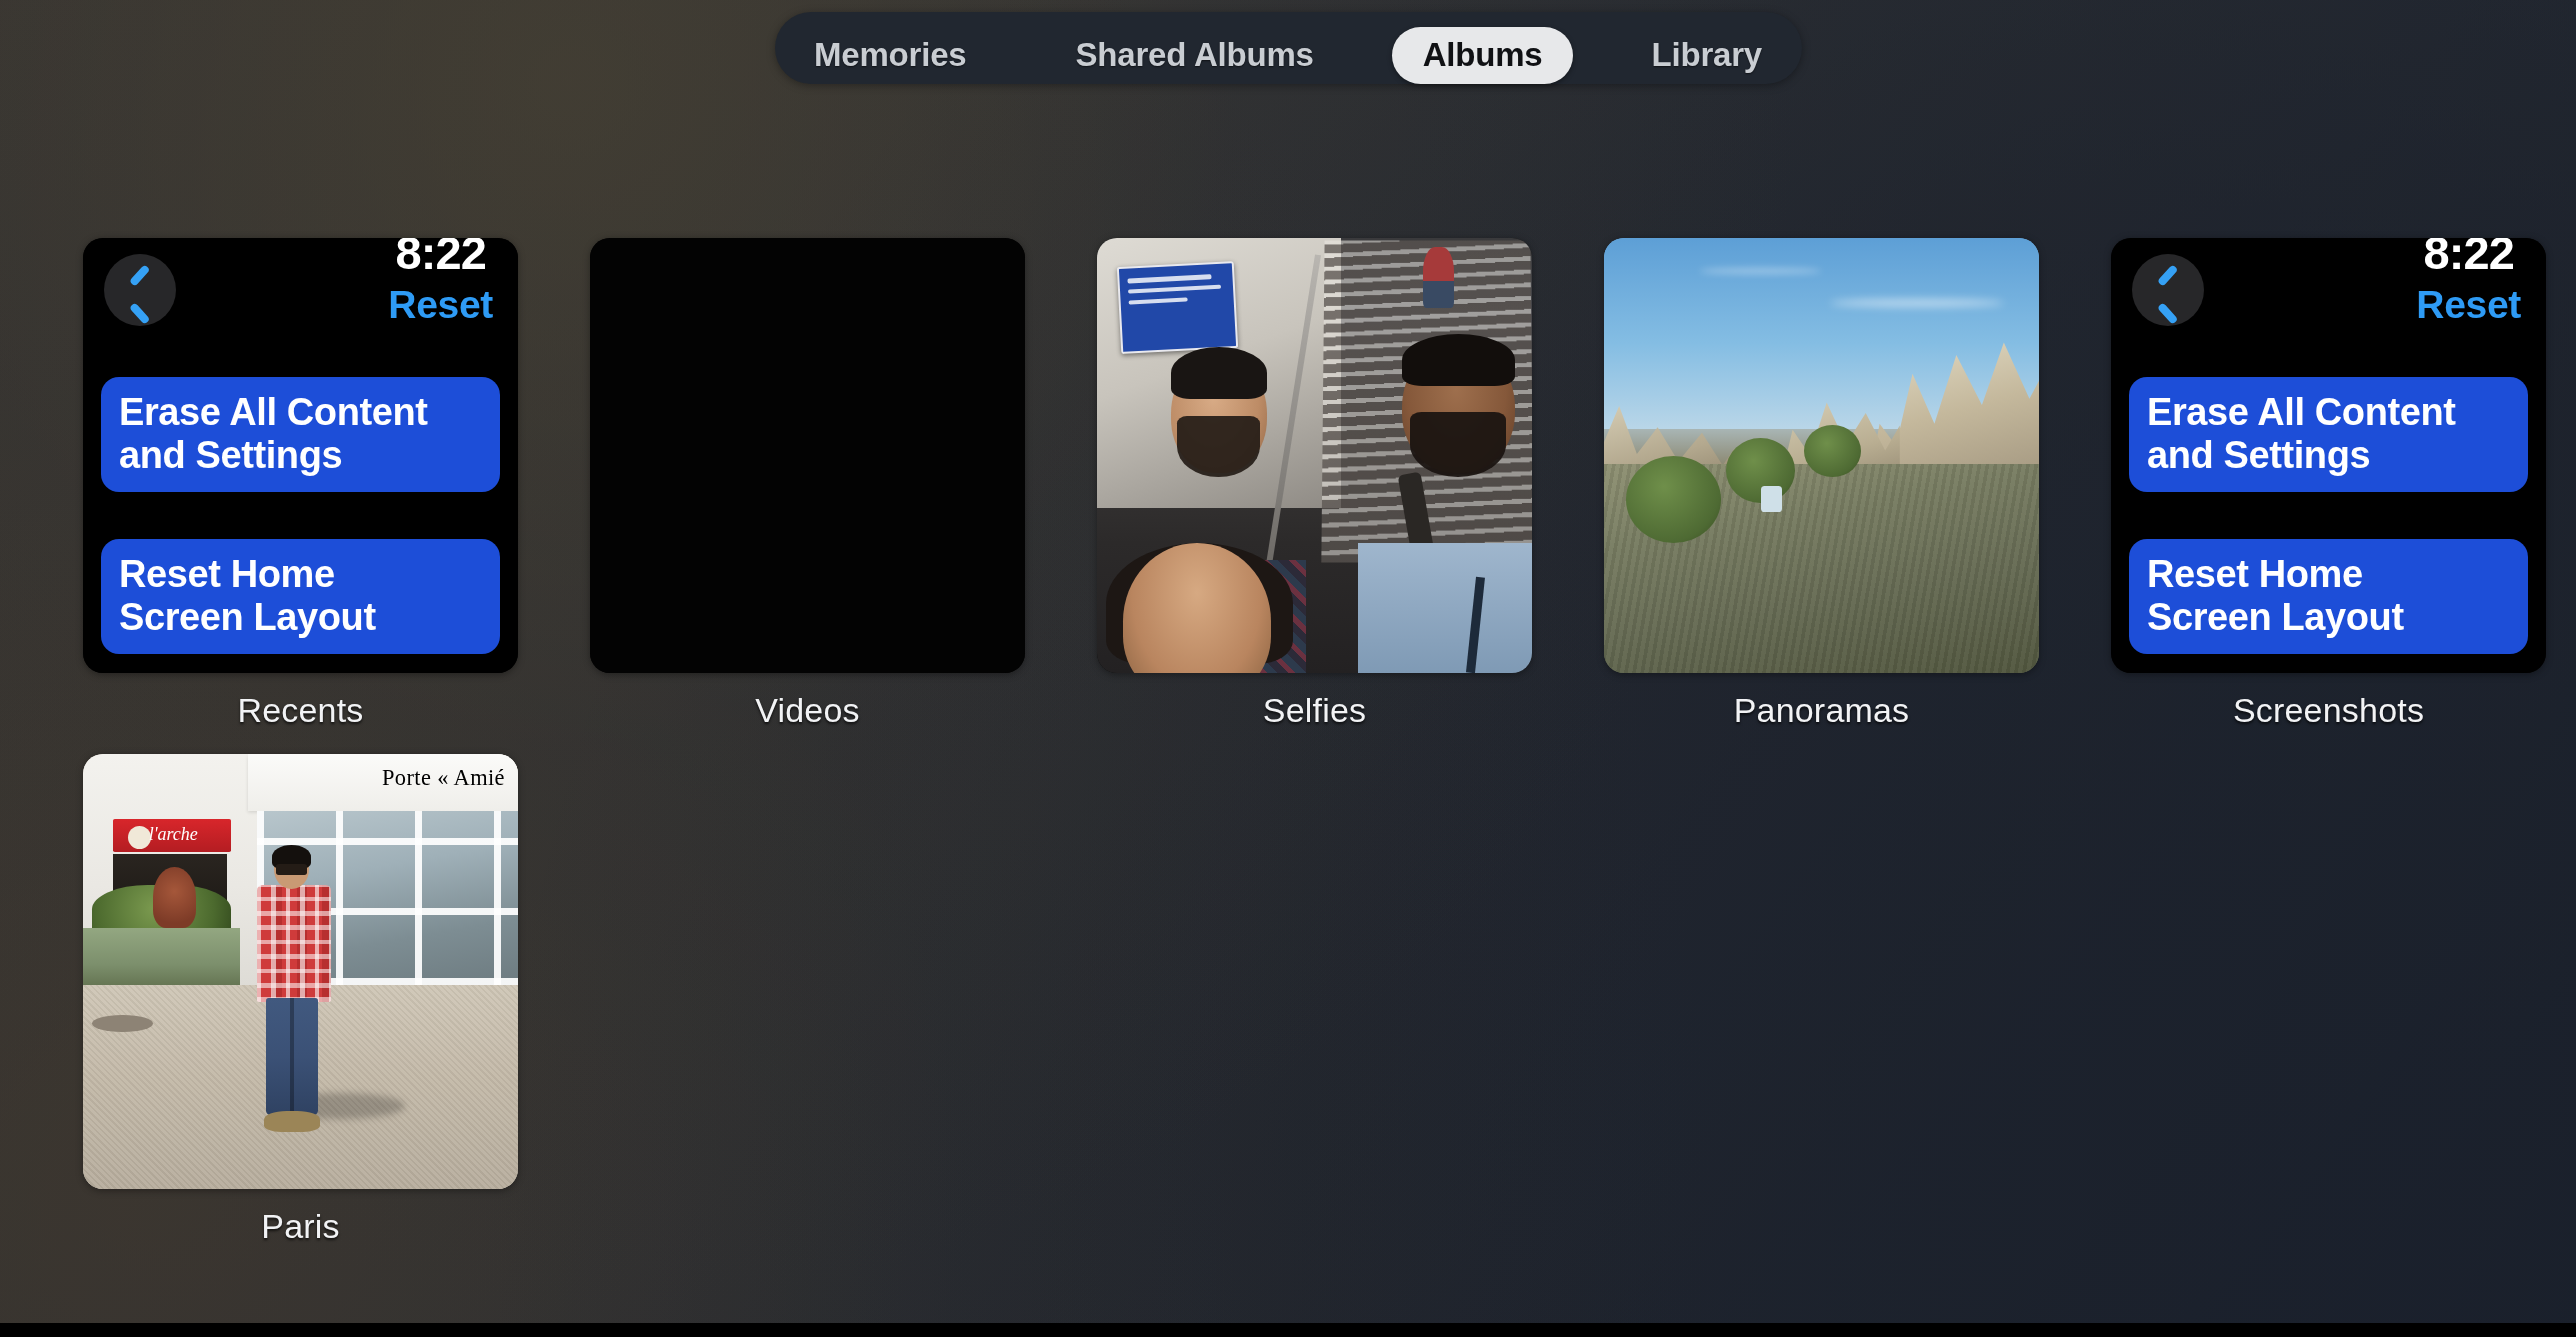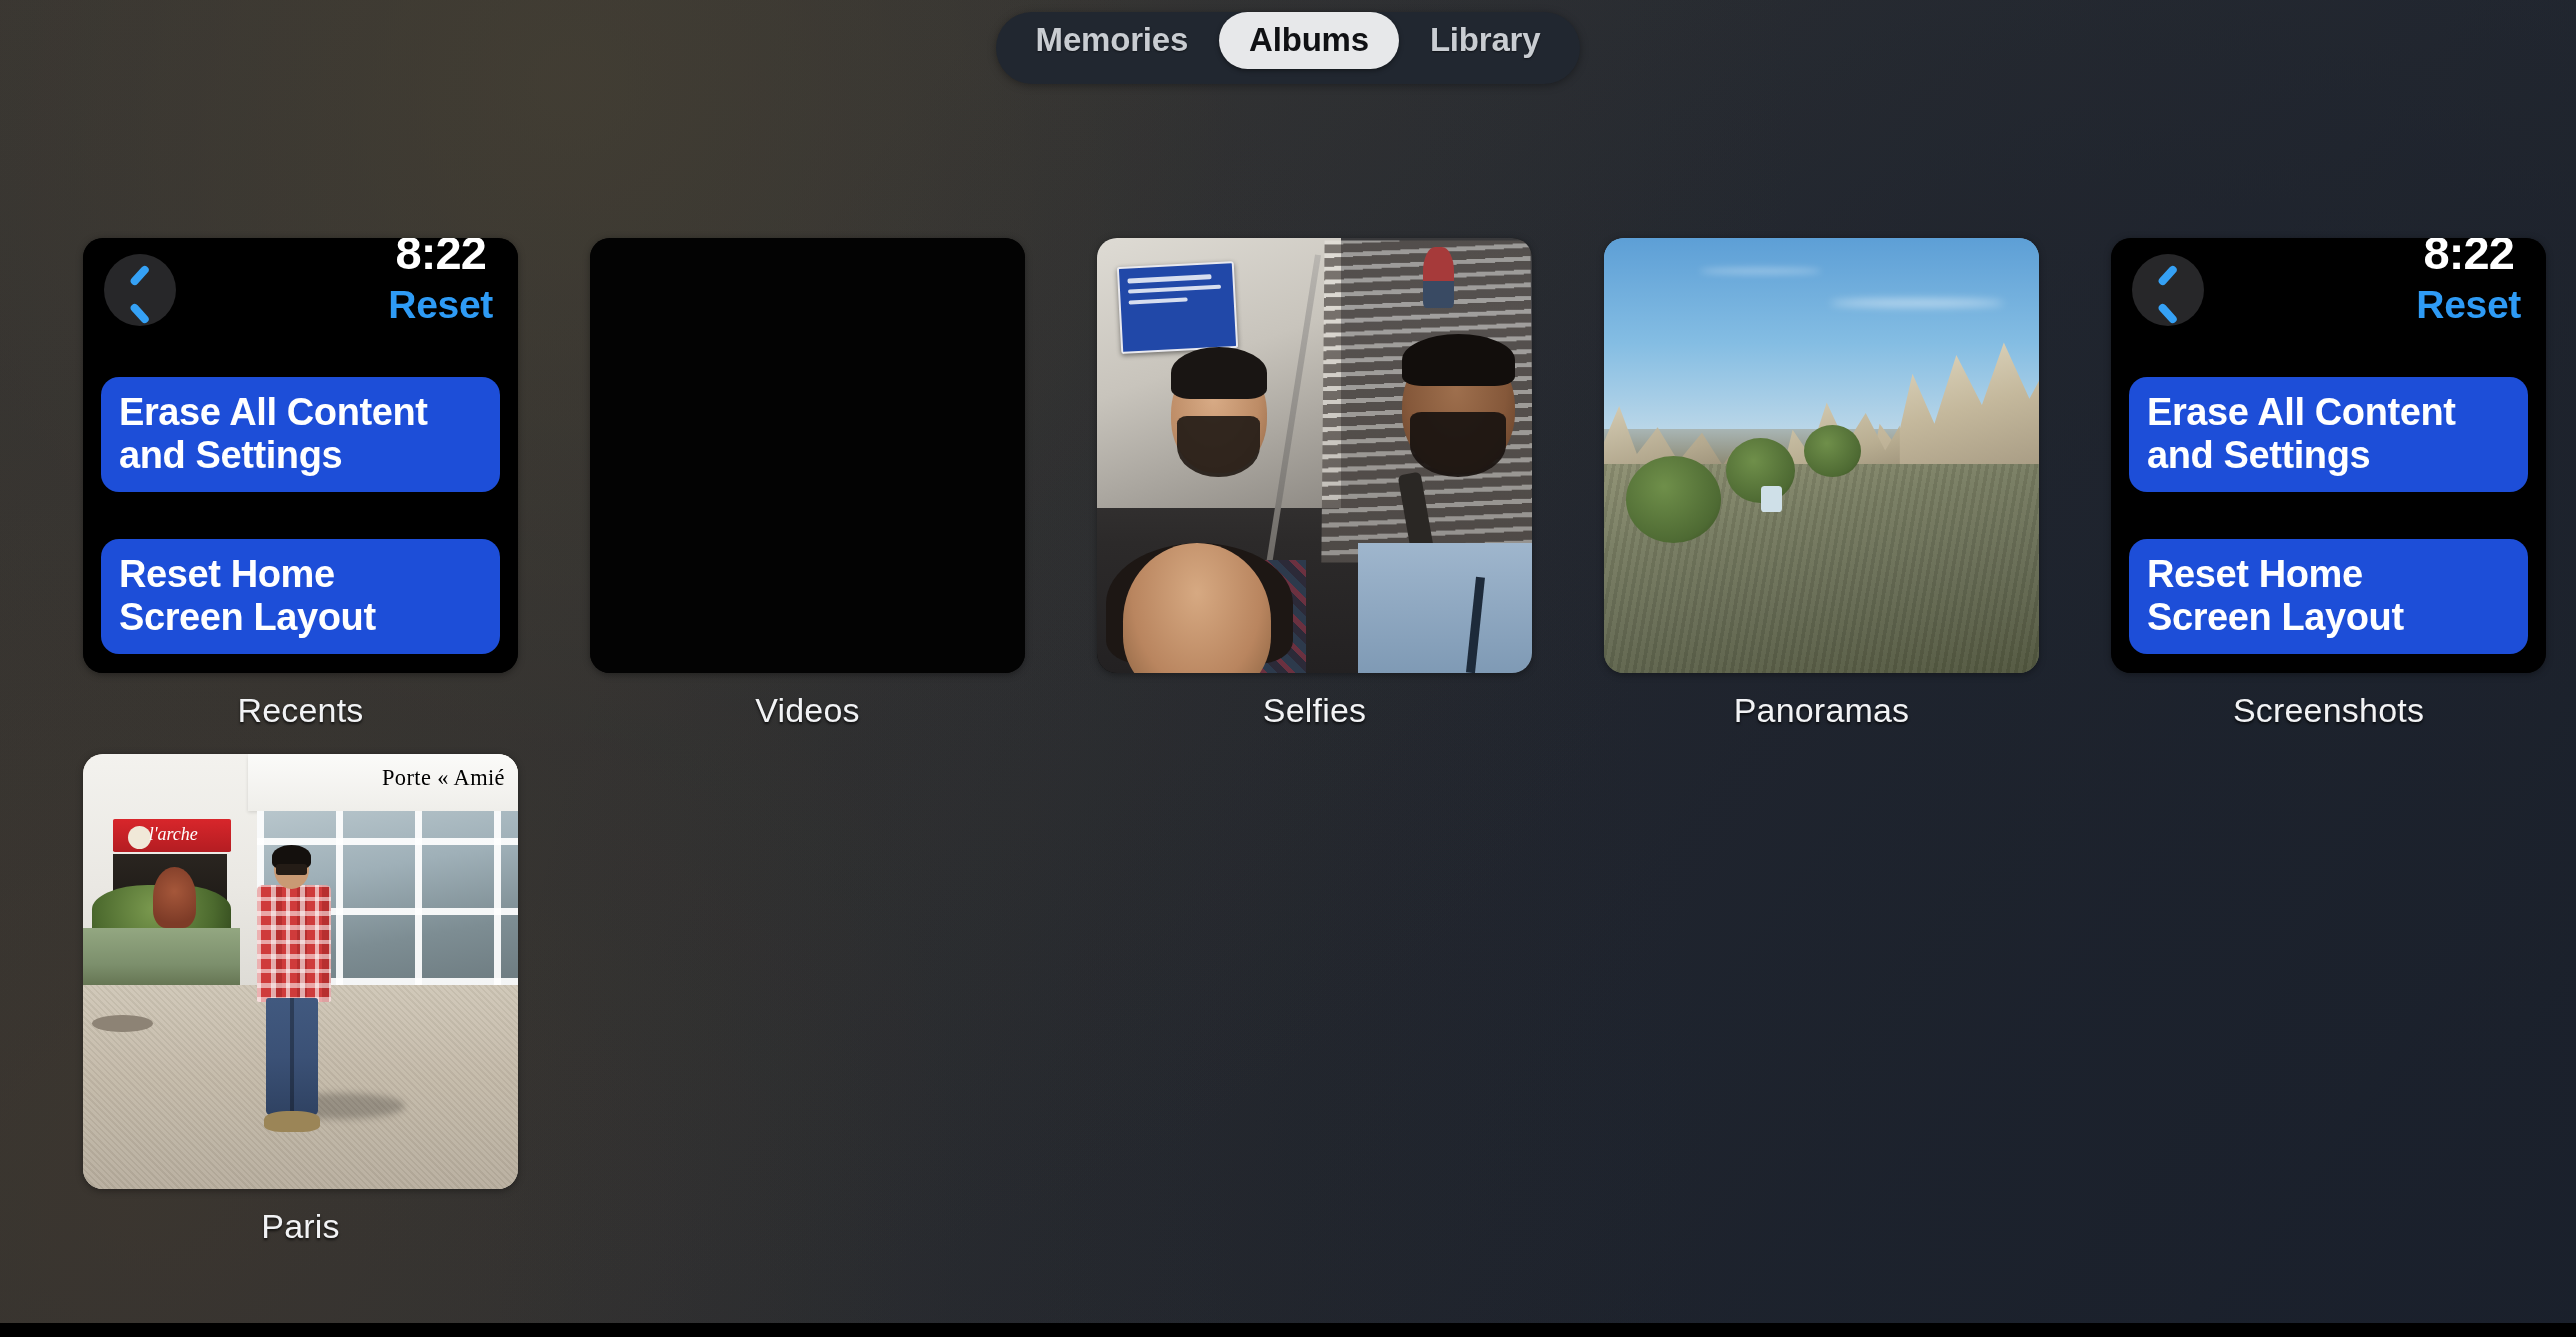--- a/index.html
+++ b/index.html
@@ -20,26 +20,27 @@
       linear-gradient(128deg, #3a3733 0%, #353433 22%, #2e3135 45%, #272c34 68%, #222830 86%, #1d232c 100%);
     overflow: hidden;
   }
 
   
   .tabbar-wrap {
     position: absolute; top: 11.7px; left: 0; width: 100%;
     display: flex; justify-content: center;
   }
   .tabbar {
-    display: flex; align-items: flex-start;
+    display: flex; align-items: flex-end;
     background: #212730;
     border-radius: 41px;
     height: 72px;
     padding: 0 9px;
     box-shadow: 0 1.8px 9px rgba(0,0,0,0.35);
+    gap: 48px;
   }
   .tab {
     height: 57px;
     display: flex; align-items: center; justify-content: center;
     padding: 0 30.5px;
     border-radius: 30.5px;
     font-size: 33px;
     font-weight: bold;
     color: #c9cdd2;
     letter-spacing: -0.2px;
@@ -350,20 +351,23 @@
 </head>
 <body>
 
 <div id="root">
 
   <div class="tabbar-wrap">
     <div class="tabbar">
       <div class="tab">
         <span>Memories</span>
       </div>
+      <div class="tab">
+        <span>Shared Albums</span>
+      </div>
       <div class="tab selected">
         <span>Albums</span>
       </div>
       <div class="tab">
         <span>Library</span>
       </div>
     </div>
   </div>
 
   <div class="grid">

